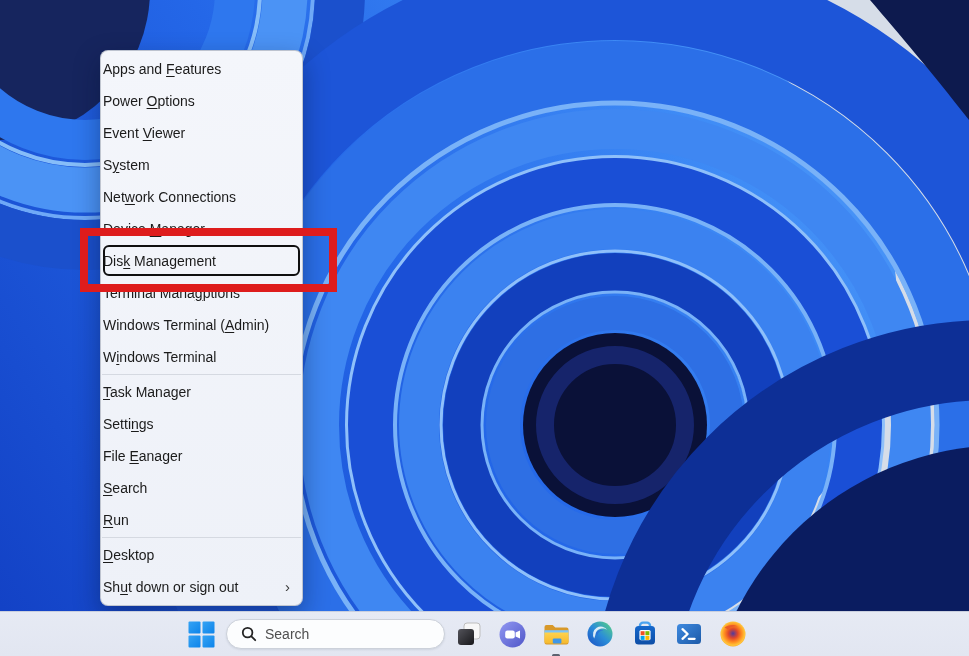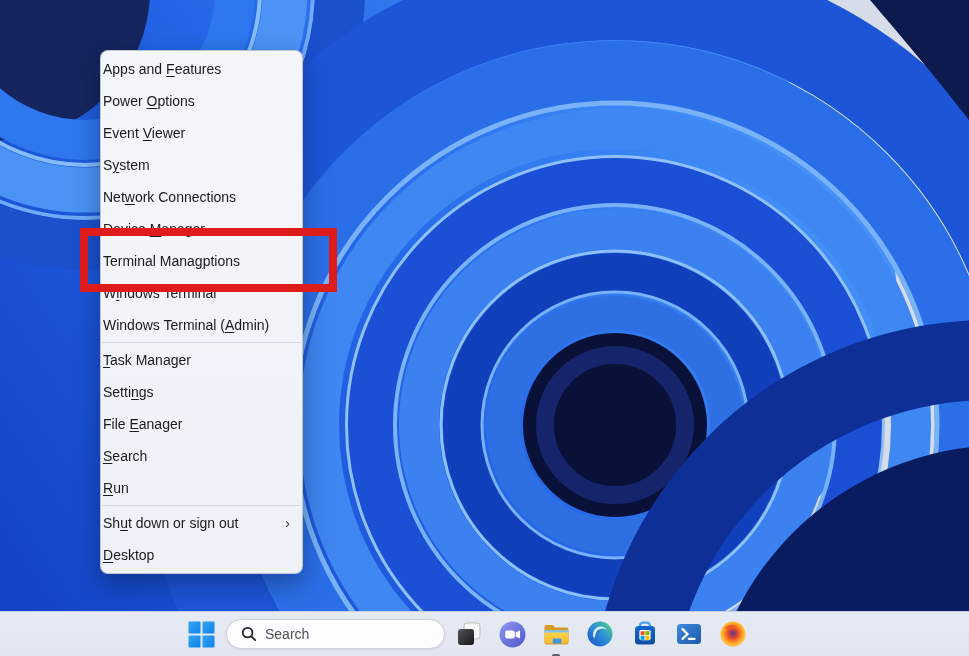--- a/index.html
+++ b/index.html
@@ -121,39 +121,43 @@
 </div>
 
 <div class="menu">
 
   <div class="mi"><span><span>Apps and </span><u>F</u><span>eatures</span></span></div>
   <div class="mi"><span><span>Power </span><u>O</u><span>ptions</span></span></div>
   <div class="mi"><span><span>Event </span><u>V</u><span>iewer</span></span></div>
   <div class="mi"><span><span>S</span><u>y</u><span>stem</span></span></div>
   <div class="mi"><span><span>Net</span><u>w</u><span>ork Connections</span></span></div>
   <div class="mi"><span><span>Device </span><u>M</u><span>anager</span></span></div>
+  <div class="mi">
+    <div class="focus-ring"></div>
+    <span><span>Dis</span><u>k</u><span> Management</span></span>
+  </div>
   <div class="mi"><span><span>Terminal Mana</span><u>g</u><span>ptions</span></span></div>
+  <div class="mi"><span><span>Windows Terminal (</span><u>A</u><span>dmin)</span></span></div>
   <div class="mi"><span><span>W</span><u>i</u><span>ndows Terminal</span></span></div>
-  <div class="mi"><span><span>Windows Terminal (</span><u>A</u><span>dmin)</span></span></div>
 
   <div class="menu-sep"></div>
 
   <div class="mi"><span><span></span><u>T</u><span>ask Manager</span></span></div>
   <div class="mi"><span><span>Setti</span><u>n</u><span>gs</span></span></div>
   <div class="mi"><span><span>File </span><u>E</u><span>anager</span></span></div>
   <div class="mi"><span><span></span><u>S</u><span>earch</span></span></div>
   <div class="mi"><span><span></span><u>R</u><span>un</span></span></div>
 
   <div class="menu-sep"></div>
 
+  <div class="mi"><span><span></span><u>D</u><span>esktop</span></span></div>
   <div class="mi">
     <span><span>Sh</span><u>u</u><span>t down or sign out</span></span>
     <span class="chevron">›</span>
   </div>
-  <div class="mi"><span><span></span><u>D</u><span>esktop</span></span></div>
 
 </div>
 
 <div class="annotation-box"></div>
 
 <div class="taskbar">
 
   <div class="tb-btn" style="left:182px">
     <svg width="27" height="27" viewBox="0 0 27 27">
       <defs>

